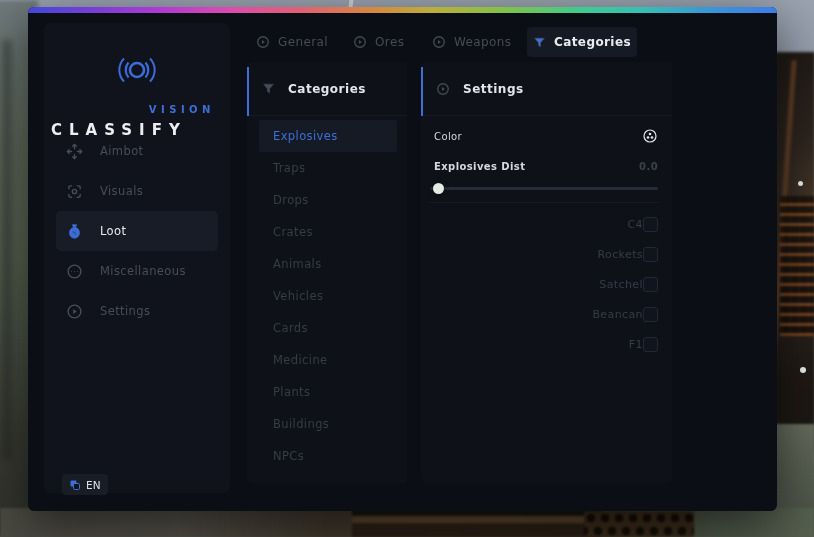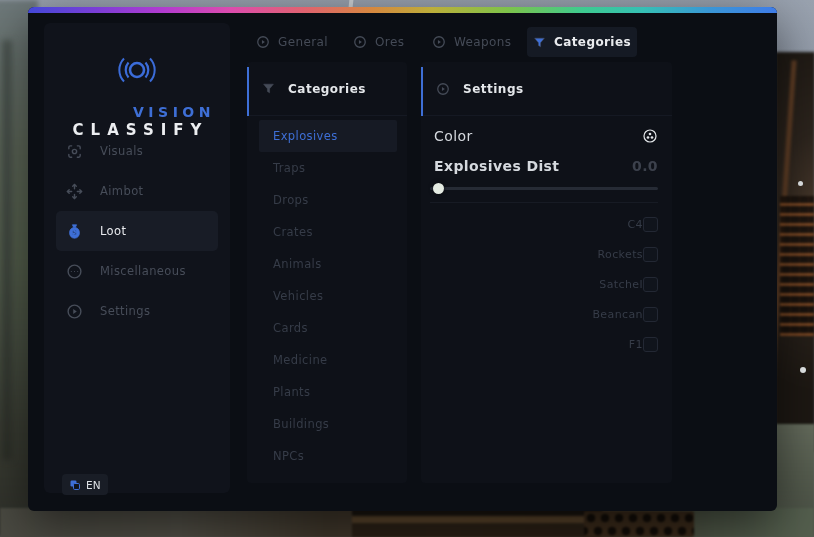--- a/index.html
+++ b/index.html
@@ -51,23 +51,23 @@
   .window { position:absolute; left:28px; top:7px; width:749px; height:504px;
     background:#0b0e14; border-radius:6px; box-shadow:0 14px 50px rgba(0,0,0,.55); }
   .gradient-bar { position:absolute; left:0; top:0; width:100%; height:6px;
     border-radius:6px 6px 0 0;
     background:linear-gradient(90deg,#4348d8 0%,#7a3ed6 9%,#b23bd0 18%,#dc4cae 27%,#e0636f 37%,#d6883f 46%,#bcae3a 54%,#7ec34a 64%,#3ecb90 74%,#36c0b4 82%,#3a96d6 91%,#3f7ce8 100%); }
 
   
   .sidebar { position:absolute; left:16px; top:16px; width:186px; height:470px;
     background:#10131b; border-radius:6px; }
   .logo-icon { position:absolute; left:0; right:0; top:26px; display:flex; justify-content:center; }
-  .brand-vision { position:absolute; top:81px; right:15px; font-size:14px; font-weight:700;
+  .brand-vision { position:absolute; top:81px; right:15px; font-size:10px; font-weight:700;
     letter-spacing:4.5px; color:#3e6fd6; }
-  .brand-classify { position:absolute; top:98px; left:0; right:0; text-align:center;
+  .brand-classify { position:absolute; top:98px; left:0; right:0; 
     font-size:15px; font-weight:700; letter-spacing:7px; text-indent:7px; color:#eceef1; }
   .menu { position:absolute; left:12px; right:12px; top:108px; }
   .menu-item { height:40px; display:flex; align-items:center; gap:17px; padding-left:10px;
     border-radius:5px; color:#474d59; font-size:11.5px; letter-spacing:.4px; cursor:pointer; }
   .menu-item .mi { width:17px; height:17px; display:flex; align-items:center; justify-content:center; }
   .menu-item svg { stroke:#474d59; }
   .menu-item.active { background:#181c26; color:#e8eaee; }
   .menu-item.active svg { stroke:#3e6fd6; }
   .lang-btn { position:absolute; left:18px; top:451px; height:21px; padding:0 7px;
     display:flex; align-items:center; gap:5px; background:#191d26; border-radius:4px;
@@ -90,21 +90,21 @@
   .panel-header .accent { position:absolute; left:0; top:5px; width:2px; height:49px; background:#3e6fd6; }
   .panel-title { font-size:12px; font-weight:600; letter-spacing:.5px; color:#e4e7ea; }
   .panel-header svg { stroke:#454b57; }
 
   .cat-list { position:absolute; top:58px; left:0; right:8px; }
   .cat-item { height:32px; margin:0 2px 0 12px; display:flex; align-items:center; padding-left:14px;
     font-size:11.5px; letter-spacing:.4px; color:#363c48; border-radius:2px; cursor:pointer; }
   .cat-item.selected { background:#161a24; color:#3e6fd6; }
 
   .set-row { position:absolute; left:13px; right:14px; display:flex; align-items:center;
-    justify-content:space-between; font-size:14px; letter-spacing:.4px; }
+    justify-content:space-between; font-size:10px; letter-spacing:.4px; }
   .row-color { top:58px; height:32px; color:#d5d9de; }
   .row-dist  { top:90px; height:28px; color:#d5d9de;font-weight:bold; }
   .dist-value { color:#3c414c; }
   .slider { position:absolute; left:9px; right:14px; top:121px; height:11px; cursor:pointer; }
   .slider-track { position:absolute; left:0; right:0; top:4px; height:3px; border-radius:2px; background:#262b35; }
   .slider-thumb { position:absolute; top:0; width:11px; height:11px; margin-left:-2px;
     border-radius:50%; background:#e4ebe2; box-shadow:0 0 4px rgba(0,0,0,.5); }
   .set-divider { position:absolute; left:9px; right:14px; top:140px; height:1px; background:#171b24; }
   .check-list { position:absolute; left:0; right:0; top:147px; }
   .check-row { height:30px; margin:0 14px 0 13px; display:flex; align-items:center;
@@ -142,35 +142,35 @@
         <path d="M12 9.5 A16.5 16.5 0 0 0 12 32.5" stroke-width="2"></path>
         <path d="M38 9.5 A16.5 16.5 0 0 1 38 32.5" stroke-width="2"></path>
       </svg>
     </div>
     <div class="brand-vision">VISION</div>
     <div class="brand-classify">CLASSIFY</div>
 
     <div class="menu">
       <div class="menu-item">
         <span class="mi">
+          <svg width="17" height="17" viewBox="0 0 24 24" fill="none" stroke-width="2" stroke-linecap="round" stroke-linejoin="round">
+            <path d="M12 2v6M12 16v6M2 12h6M16 12h6"></path>
+            <path d="M9.5 4.5 12 2l2.5 2.5M9.5 19.5 12 22l2.5-2.5M4.5 9.5 2 12l2.5 2.5M19.5 9.5 22 12l-2.5 2.5"></path>
+          </svg>
+        </span>
+        <span>Aimbot</span>
+      </div>
+      <div class="menu-item">
+        <span class="mi">
           <svg width="17" height="17" viewBox="0 0 24 24" fill="none" stroke-width="2" stroke-linecap="round">
             <path d="M4 8V6a2 2 0 0 1 2-2h2M16 4h2a2 2 0 0 1 2 2v2M20 16v2a2 2 0 0 1-2 2h-2M8 20H6a2 2 0 0 1-2-2v-2"></path>
             <circle cx="12" cy="12" r="3"></circle>
           </svg>
         </span>
         <span>Visuals</span>
-      </div>
-      <div class="menu-item">
-        <span class="mi">
-          <svg width="17" height="17" viewBox="0 0 24 24" fill="none" stroke-width="2" stroke-linecap="round" stroke-linejoin="round">
-            <path d="M12 2v6M12 16v6M2 12h6M16 12h6"></path>
-            <path d="M9.5 4.5 12 2l2.5 2.5M9.5 19.5 12 22l2.5-2.5M4.5 9.5 2 12l2.5 2.5M19.5 9.5 22 12l-2.5 2.5"></path>
-          </svg>
-        </span>
-        <span>Aimbot</span>
       </div>
       <div class="menu-item active">
         <span class="mi">
           <svg width="17" height="17" viewBox="0 0 24 24">
             <path d="M9 2.5h6l-1.6 3.4h-2.8z" fill="#3e6fd6"></path>
             <path d="M12 6.2c4.2 0 7 3.4 7 7.6 0 4.6-3.1 7.7-7 7.7s-7-3.1-7-7.7c0-4.2 2.8-7.6 7-7.6z" fill="#3e6fd6"></path>
             <text x="12" y="17.5" text-anchor="middle" font-size="10" font-weight="bold" fill="#10131b" font-family="DejaVu Sans, sans-serif">$</text>
           </svg>
         </span>
         <span>Loot</span>

